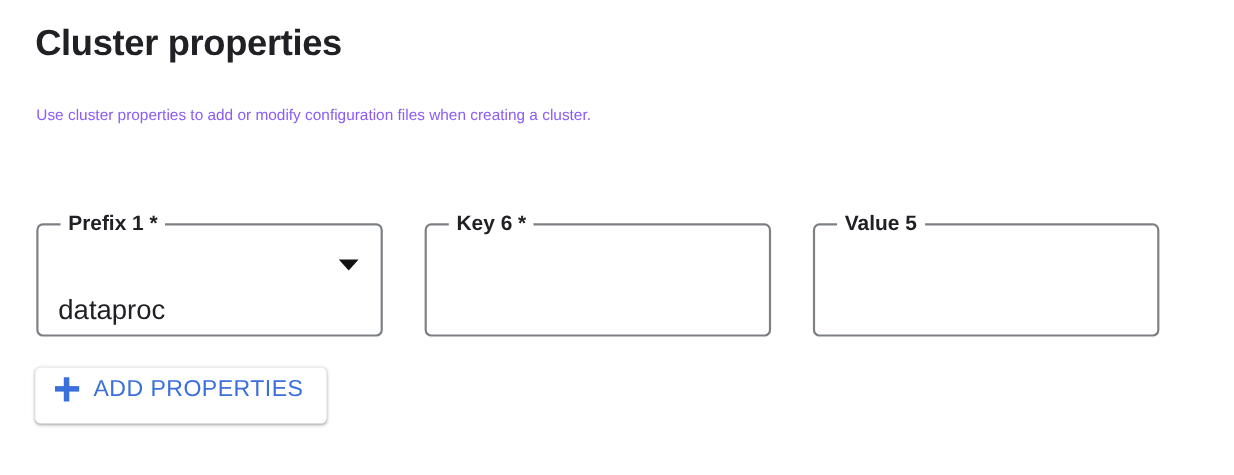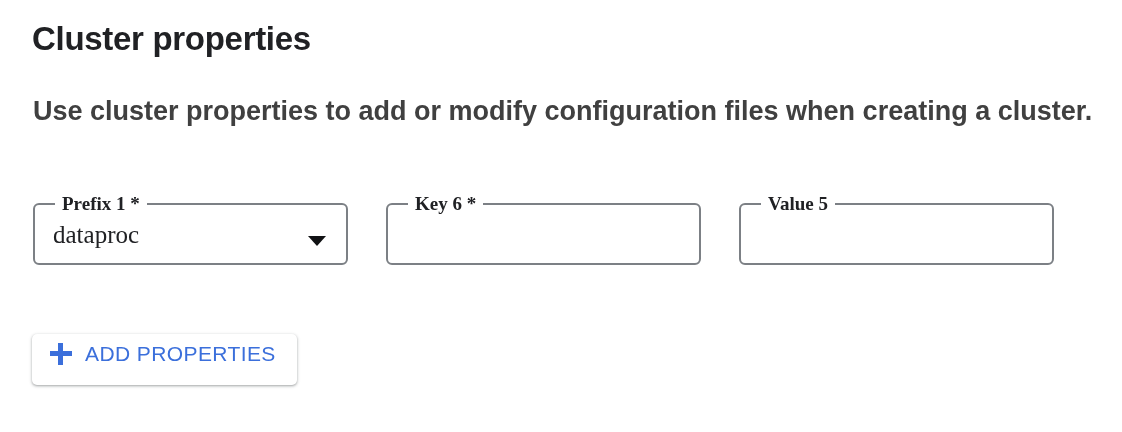--- a/index.html
+++ b/index.html
@@ -33,43 +33,42 @@
     font-weight: bold;
     letter-spacing: -0.3px;
     color: #202124;
     white-space: nowrap;
   }
 
   .page-description {
     position: absolute;
     left: 33px;
     top: 96px;
-    font-size: 27px;
-    font-weight: bold;
-    color: #404040;
+    font-size: 14px;
+    font-weight: normal;
+    color: #8b5cf6;
     white-space: nowrap;
   }
 
   
   .form-row {
     position: absolute;
     left: 0;
     top: 203px;
     height: 82px;
   }
 
   .field {
     position: absolute;
     top: 0;
-    height: 62px;
+    height: 103px;
     box-sizing: border-box;
     border: 2px solid #7c8085;
     border-radius: 6px;
     background: #ffffff;
-    font-family: Liberation Serif, serif;
   }
   .field.prefix { left: 33px;  width: 315px; }
   .field.key    { left: 386px; width: 315px; }
   .field.value  { left: 739px; width: 315px; }
 
   
   .field-label {
     position: absolute;
     top: -13px;
     left: 20px;
@@ -88,21 +87,21 @@
     left: 18px;
     right: 18px;
     top: 16px;
     font-size: 25px;
     font-weight: normal;
     color: #202124;
     white-space: nowrap;
     overflow: hidden;
     text-overflow: clip;
   }
-  .field.prefix .field-value { right: 48px; }
+  .field.prefix .field-value { right: 48px; margin-top: 47px; }
   .field.value  .field-value { right: 10px; }
 
   .dropdown-arrow {
     position: absolute;
     right: 20px;
     top: 31px;
     width: 0;
     height: 0;
     border-left: 9px solid transparent;
     border-right: 9px solid transparent;

